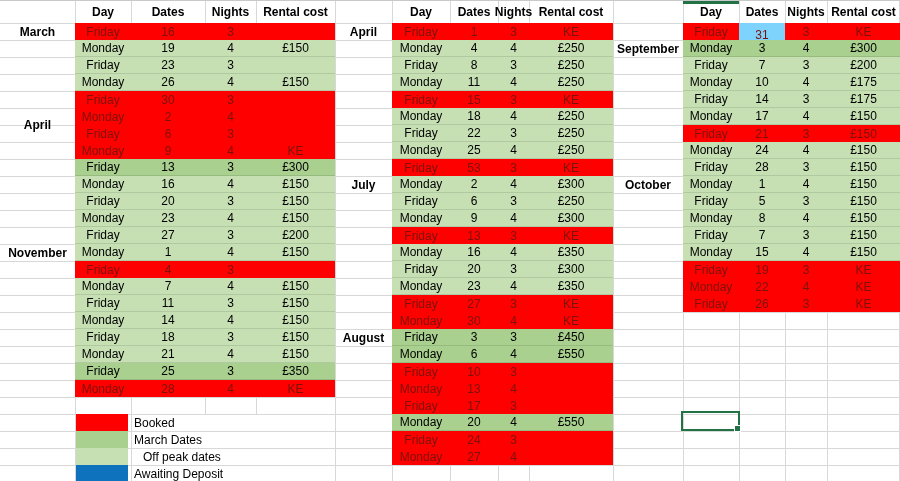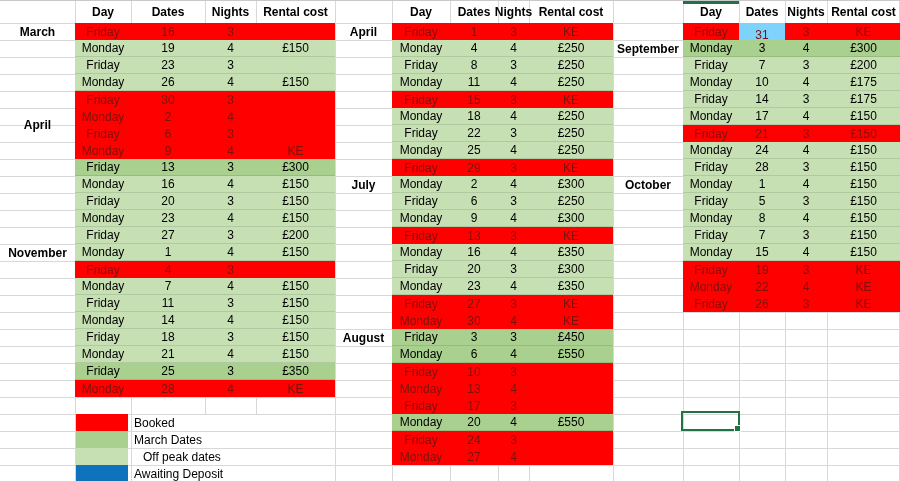--- a/index.html
+++ b/index.html
@@ -211,21 +211,21 @@
       <div class="cell greenrow" style="left: 529px; top: 107px; width: 84px; height: 17px; background: rgb(198, 224, 180);">£250</div>
       <div class="cell greenrow" style="left: 392px; top: 124px; width: 58px; height: 17px; background: rgb(198, 224, 180);">Friday</div>
       <div class="cell greenrow" style="left: 450px; top: 124px; width: 48px; height: 17px; background: rgb(198, 224, 180);">22</div>
       <div class="cell greenrow" style="left: 498px; top: 124px; width: 31px; height: 17px; background: rgb(198, 224, 180);">3</div>
       <div class="cell greenrow" style="left: 529px; top: 124px; width: 84px; height: 17px; background: rgb(198, 224, 180);">£250</div>
       <div class="cell greenrow" style="left: 392px; top: 141px; width: 58px; height: 17px; background: rgb(198, 224, 180);">Monday</div>
       <div class="cell greenrow" style="left: 450px; top: 141px; width: 48px; height: 17px; background: rgb(198, 224, 180);">25</div>
       <div class="cell greenrow" style="left: 498px; top: 141px; width: 31px; height: 17px; background: rgb(198, 224, 180);">4</div>
       <div class="cell greenrow" style="left: 529px; top: 141px; width: 84px; height: 17px; background: rgb(198, 224, 180);">£250</div>
       <div class="cell booked" style="left: 392px; top: 158px; width: 58px; height: 17px; background: rgb(255, 0, 0);">Friday</div>
-      <div class="cell booked" style="left: 450px; top: 158px; width: 48px; height: 17px; background: rgb(255, 0, 0);">29</div>
+      <div class="cell booked" style="left: 450px; top: 158px; width: 48px; height: 17px; background: rgb(255, 0, 0);">53</div>
       <div class="cell booked" style="left: 498px; top: 158px; width: 31px; height: 17px; background: rgb(255, 0, 0);">3</div>
       <div class="cell booked" style="left: 529px; top: 158px; width: 84px; height: 17px; background: rgb(255, 0, 0);">KE</div>
       <div class="cell month" style="left: 335px; top: 175px; width: 57px; height: 17px;">July</div>
       <div class="cell greenrow" style="left: 392px; top: 175px; width: 58px; height: 17px; background: rgb(198, 224, 180);">Monday</div>
       <div class="cell greenrow" style="left: 450px; top: 175px; width: 48px; height: 17px; background: rgb(198, 224, 180);">2</div>
       <div class="cell greenrow" style="left: 498px; top: 175px; width: 31px; height: 17px; background: rgb(198, 224, 180);">4</div>
       <div class="cell greenrow" style="left: 529px; top: 175px; width: 84px; height: 17px; background: rgb(198, 224, 180);">£300</div>
       <div class="cell greenrow" style="left: 392px; top: 192px; width: 58px; height: 17px; background: rgb(198, 224, 180);">Friday</div>
       <div class="cell greenrow" style="left: 450px; top: 192px; width: 48px; height: 17px; background: rgb(198, 224, 180);">6</div>
       <div class="cell greenrow" style="left: 498px; top: 192px; width: 31px; height: 17px; background: rgb(198, 224, 180);">3</div>

